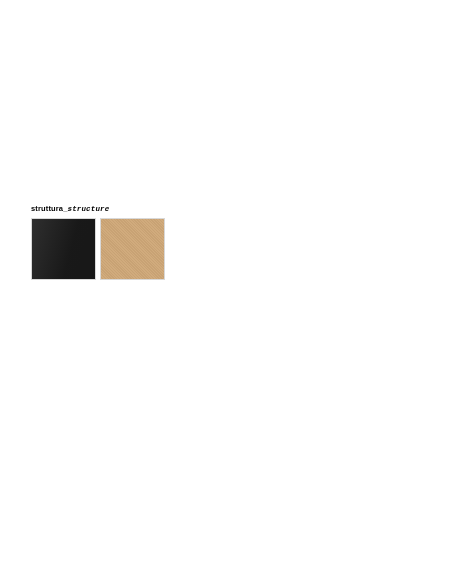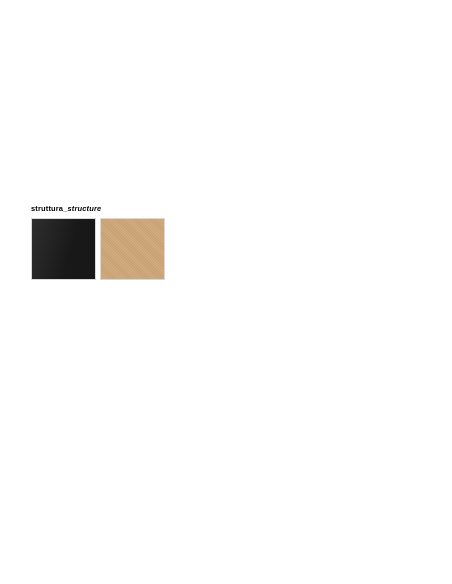--- a/index.html
+++ b/index.html
@@ -40,20 +40,21 @@
     line-height: 10px;
     white-space: nowrap;
     margin: 0 0 4px 0;
     padding: 0;
   }
   .group-label .label-it {
     font-style: normal;
   }
   .group-label .label-en {
     font-style: italic;
+    font-family: Liberation Mono, monospace;
   }
 
   
   .swatch-row {
     display: flex;
     flex-direction: row;
     align-items: flex-start;
     gap: 4px;
   }
 

